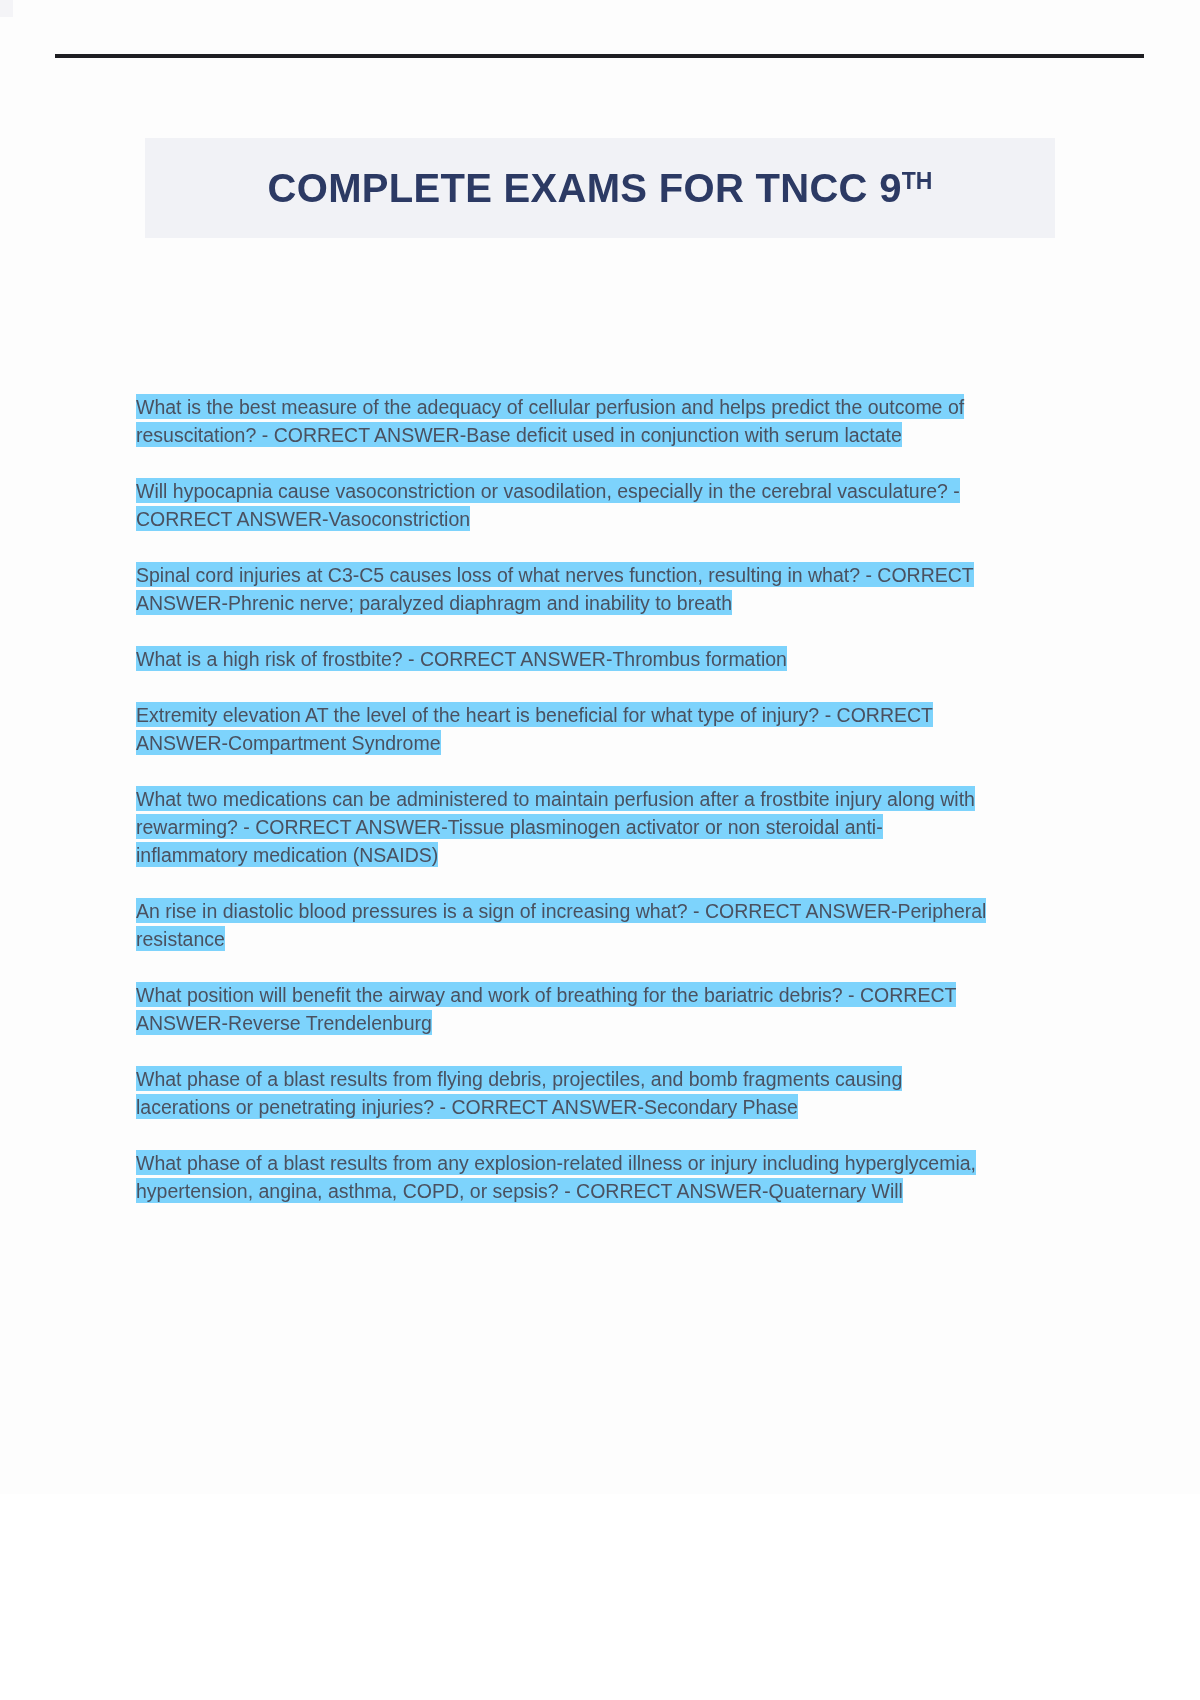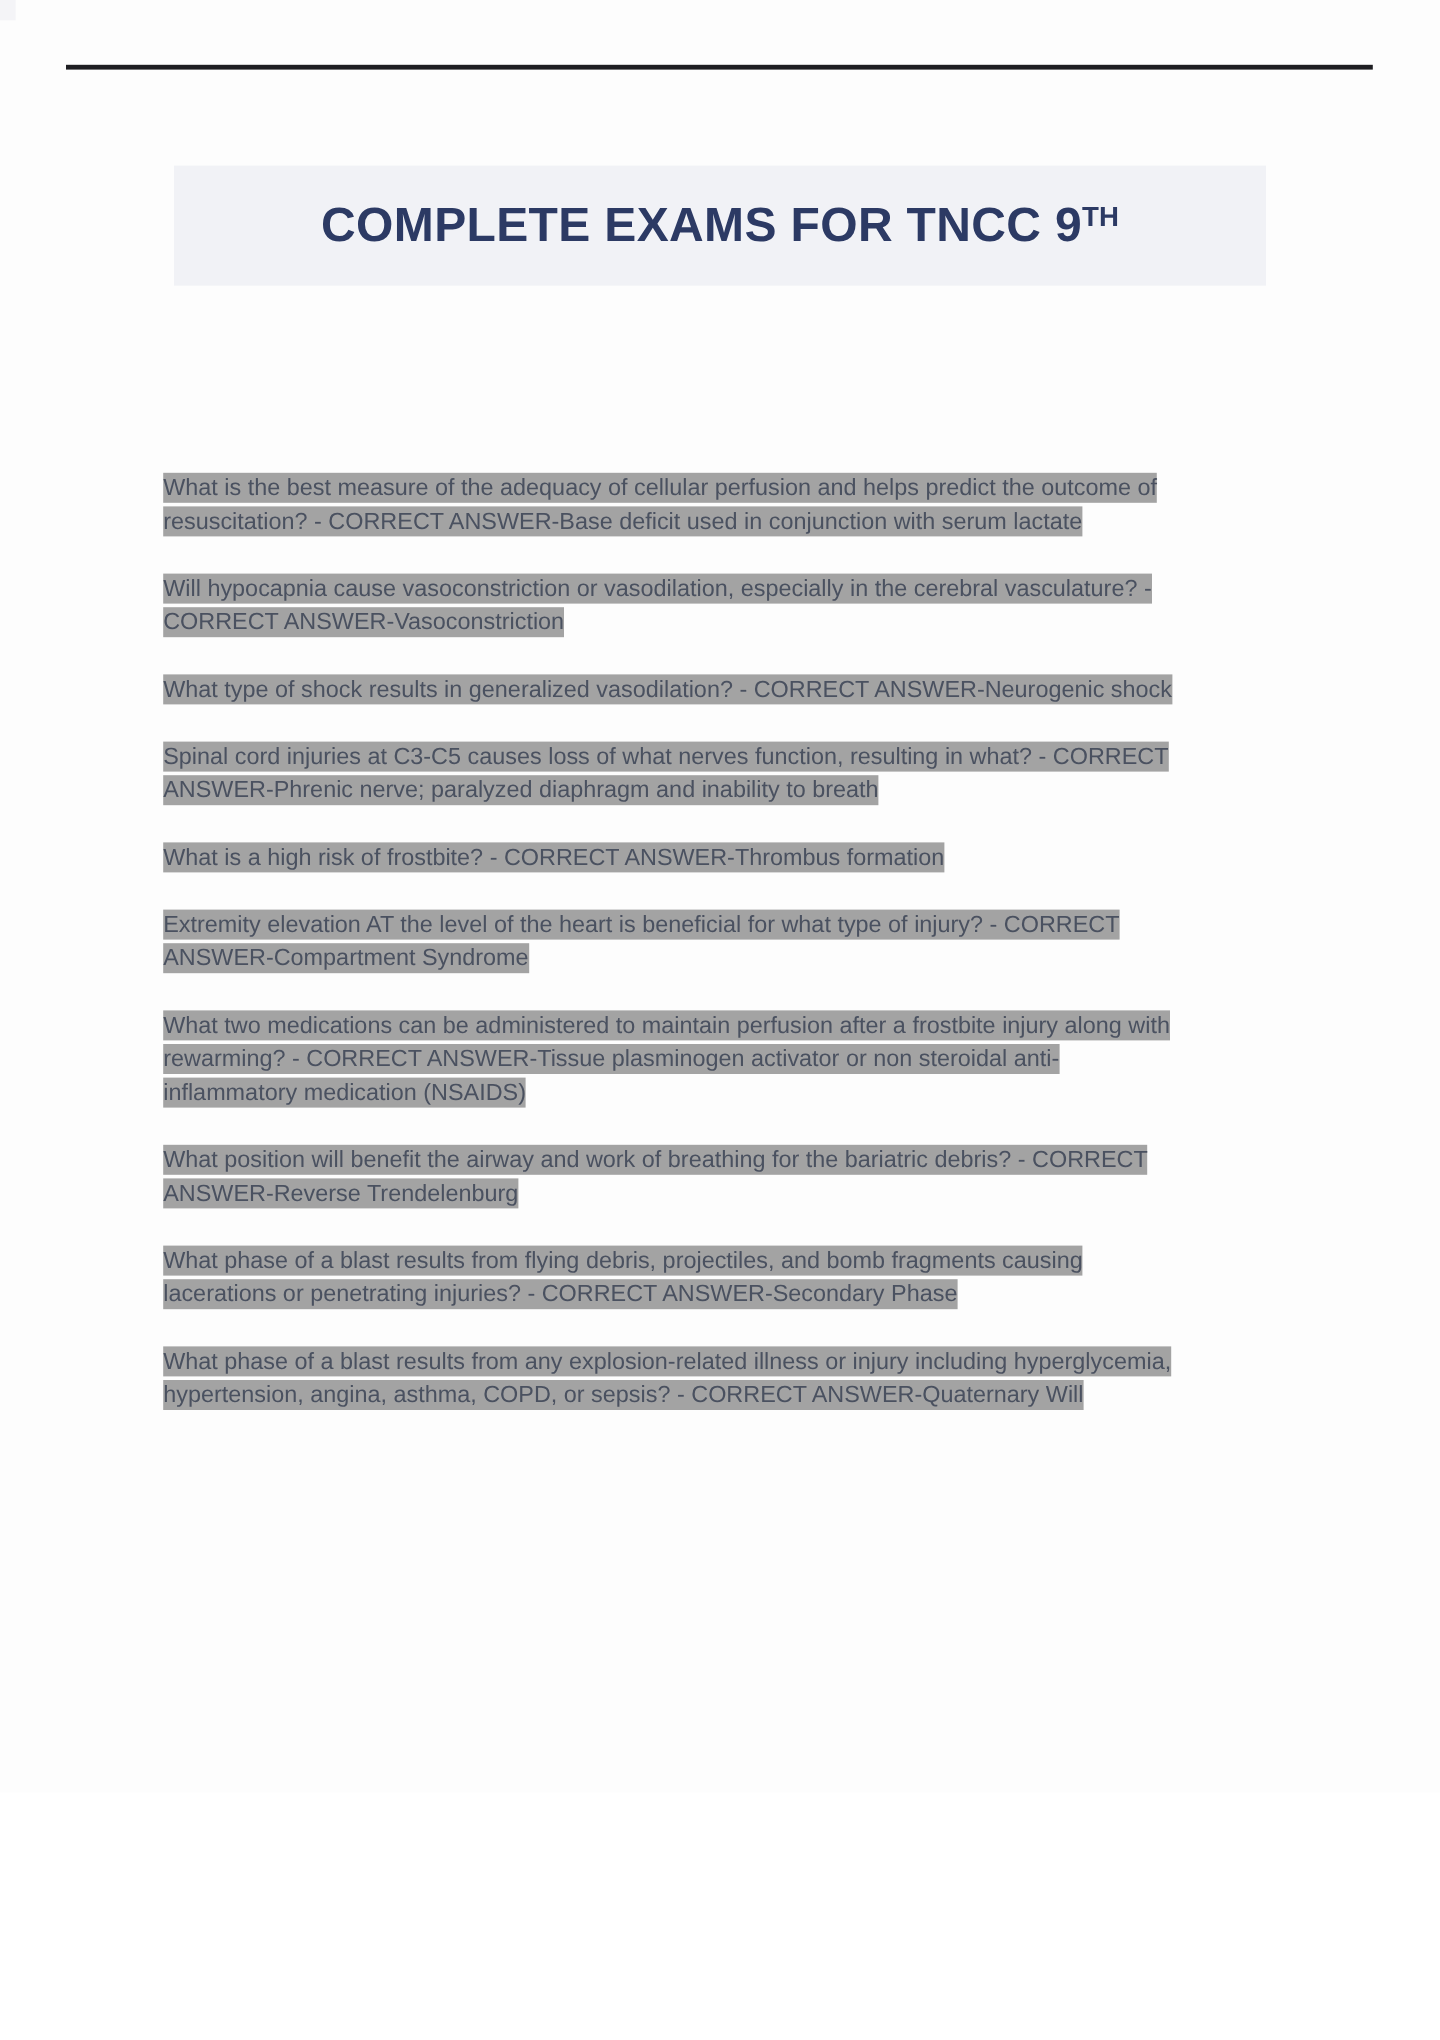--- a/index.html
+++ b/index.html
@@ -40,21 +40,21 @@
   .qa-wrap{
     position:absolute;left:136px;top:392px;width:852px;
   }
   p.qa{
     margin:0 0 28px 0;
     font-size:19.5px;
     line-height:28px;
     color:#4a5160;
   }
   span.hl{
-    background:#a3a3a3;
+    background:#7dd3fc;
     padding:1.5px 0;
     -webkit-box-decoration-break:clone;
     box-decoration-break:clone;
   }
 </style>
 </head>
 <body>
 
 <div class="page">
 
@@ -62,25 +62,25 @@
 
   <div class="rule-top"></div>
 
   <div class="title-box">
     <div class="t-line"><span>COMPLETE EXAMS FOR TNCC 9</span><sup>TH</sup></div>
   </div>
 
   <div class="qa-wrap">
       <p class="qa"><span class="hl">What is the best measure of the adequacy of cellular perfusion and helps predict the outcome of resuscitation? - CORRECT ANSWER-Base deficit used in conjunction with serum lactate</span></p>
       <p class="qa"><span class="hl">Will hypocapnia cause vasoconstriction or vasodilation, especially in the cerebral vasculature? - CORRECT ANSWER-Vasoconstriction</span></p>
-      <p class="qa"><span class="hl">What type of shock results in generalized vasodilation? - CORRECT ANSWER-Neurogenic shock</span></p>
       <p class="qa"><span class="hl">Spinal cord injuries at C3-C5 causes loss of what nerves function, resulting in what? - CORRECT ANSWER-Phrenic nerve; paralyzed diaphragm and inability to breath</span></p>
       <p class="qa"><span class="hl">What is a high risk of frostbite? - CORRECT ANSWER-Thrombus formation</span></p>
       <p class="qa"><span class="hl">Extremity elevation AT the level of the heart is beneficial for what type of injury? - CORRECT ANSWER-Compartment Syndrome</span></p>
       <p class="qa"><span class="hl">What two medications can be administered to maintain perfusion after a frostbite injury along with rewarming? - CORRECT ANSWER-Tissue plasminogen activator or non steroidal anti-inflammatory medication (NSAIDS)</span></p>
+      <p class="qa"><span class="hl">An rise in diastolic blood pressures is a sign of increasing what? - CORRECT ANSWER-Peripheral resistance</span></p>
       <p class="qa"><span class="hl">What position will benefit the airway and work of breathing for the bariatric debris? - CORRECT ANSWER-Reverse Trendelenburg</span></p>
       <p class="qa"><span class="hl">What phase of a blast results from flying debris, projectiles, and bomb fragments causing lacerations or penetrating injuries? - CORRECT ANSWER-Secondary Phase</span></p>
       <p class="qa"><span class="hl">What phase of a blast results from any explosion-related illness or injury including hyperglycemia, hypertension, angina, asthma, COPD, or sepsis? - CORRECT ANSWER-Quaternary Will</span></p>
     </div>
 
   <div class="rule-bottom"></div>
 
 </div>
 
 </body></html>

